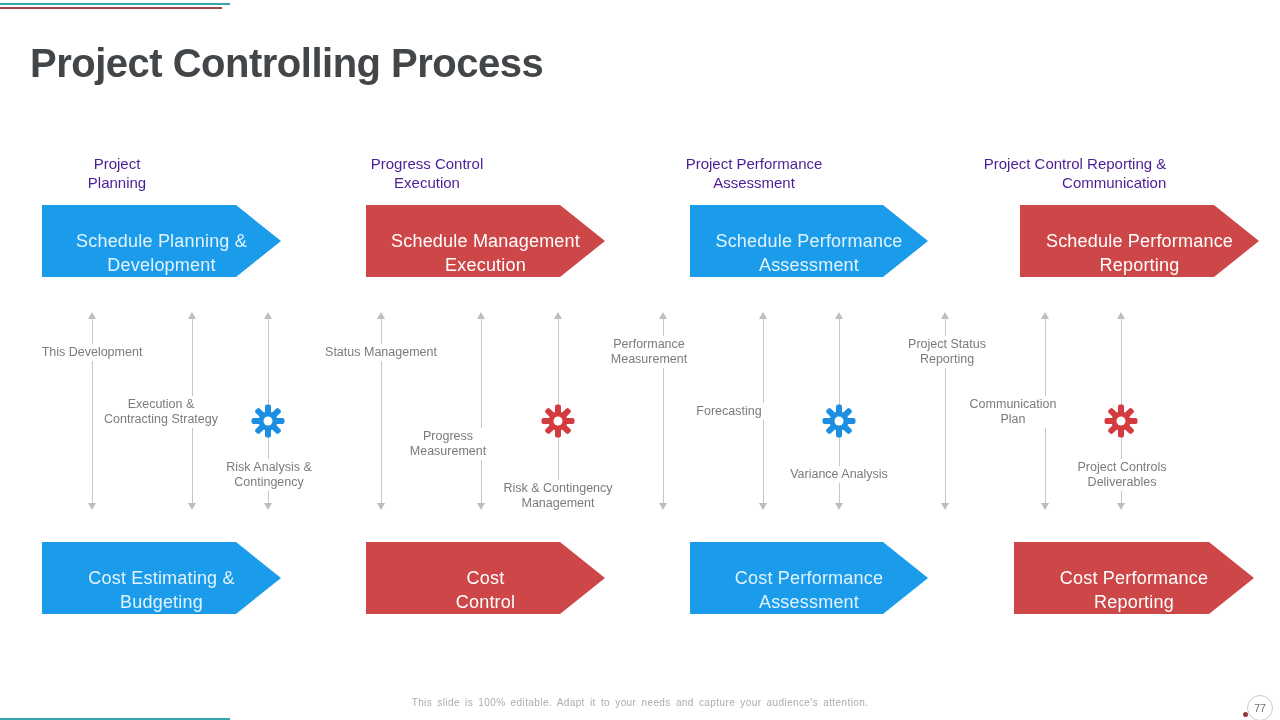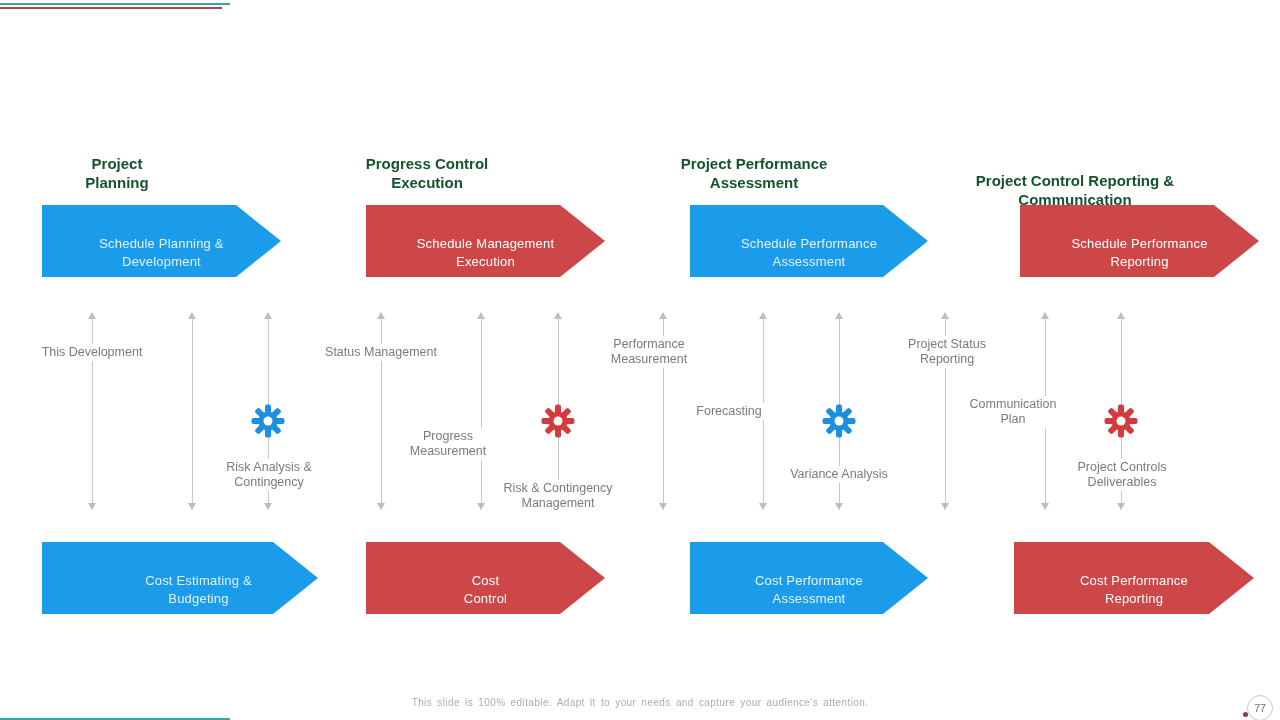--- a/index.html
+++ b/index.html
@@ -7,27 +7,27 @@
   .slide{position:relative;width:1280px;height:720px;background:#ffffff;overflow:hidden;}
 
   .accent-line{position:absolute;left:0;}
   .accent-teal-top{top:3px;width:230px;height:2px;background:#35A4AB;}
   .accent-maroon-top{top:7px;width:222px;height:2px;background:#A4464B;}
   .accent-teal-bottom{bottom:0;width:230px;height:2px;background:#35A4AB;}
 
   .title{position:absolute;left:30px;top:14px;font-size:40px;font-weight:700;color:#434649;letter-spacing:-0.5px;}
 
   .col-header{position:absolute;transform:translateX(-50%);width:max-content;text-align:center;
-    font-size:15px;font-weight:700;color:#14532d;line-height:1.25;white-space:pre-line;}
+    font-size:15px;font-weight:400;color:#4c1d95;line-height:1.25;white-space:pre-line;}
 
   .banner{position:absolute;height:72px;display:flex;align-items:center;justify-content:center;
     clip-path:polygon(0 0, calc(100% - 45px) 0, 100% 50%, calc(100% - 45px) 100%, 0 100%);}
   .banner-blue{background:#1B9CEB;}
   .banner-red{background:#CE4748;}
-  .banner-text{font-size:13px;line-height:1.35;text-align:center;white-space:pre-line;letter-spacing:0.2px;margin-top:24px;}
+  .banner-text{font-size:18px;line-height:1.35;text-align:center;white-space:pre-line;letter-spacing:0.2px;margin-top:24px;}
   .banner-blue .banner-text{color:#E2F3FE;}
   .banner-red .banner-text{color:#ffffff;}
 
   .varrow{position:absolute;top:312px;height:198px;width:10px;}
   .varrow .vline{position:absolute;left:4.5px;top:5px;bottom:5px;width:1px;background:#C6C6C6;}
   .varrow::before{content:"";position:absolute;top:0;left:1px;width:0;height:0;
     border-left:4px solid transparent;border-right:4px solid transparent;border-bottom:7px solid #BDBDBD;}
   .varrow::after{content:"";position:absolute;bottom:0;left:1px;width:0;height:0;
     border-left:4px solid transparent;border-right:4px solid transparent;border-top:7px solid #BDBDBD;}
 
@@ -48,28 +48,29 @@
   .badge-dot{position:absolute;left:1243px;top:712px;width:5px;height:5px;border-radius:50%;background:#93383C;z-index:6;}
 </style>
 </head>
 <body>
 
 <div class="slide">
 
   <div class="accent-line accent-teal-top"></div>
   <div class="accent-line accent-maroon-top"></div>
 
+  <h1 class="title">Project Controlling Process</h1>
 
   <div class="col-header" style="left:117px;top:155px;">Project
 Planning</div>
   <div class="col-header" style="left:427px;top:155px;">Progress Control
 Execution</div>
   <div class="col-header" style="left:754px;top:155px;">Project Performance
 Assessment</div>
-  <div class="col-header" style="left:1075px;top:172px;">Project Control Reporting &amp;
+  <div class="col-header" style="left:1075px;top:155px;text-align:right;">Project Control Reporting &amp;
 Communication</div>
 
   <div class="banner banner-blue" style="left:42px;top:205px;width:239px;">
     <span class="banner-text">Schedule Planning &amp;
 Development</span>
   </div>
   <div class="banner banner-red" style="left:366px;top:205px;width:239px;">
     <span class="banner-text">Schedule Management
 Execution</span>
   </div>
@@ -116,20 +117,22 @@
       <i class="vline"></i>
     </div>
   <div class="varrow" style="left:1040px;">
       <i class="vline"></i>
     </div>
   <div class="varrow" style="left:1116px;">
       <i class="vline"></i>
     </div>
 
   <div class="mid-label" style="left:92px;top:344px;">This Development</div>
+  <div class="mid-label" style="left:161px;top:396px;">Execution &amp;
+Contracting Strategy</div>
   <div class="mid-label" style="left:269px;top:459px;">Risk Analysis &amp;
 Contingency</div>
 
   <div class="mid-label" style="left:381px;top:344px;">Status Management</div>
   <div class="mid-label" style="left:448px;top:396px;margin-top:32px;">Progress
 Measurement</div>
   <div class="mid-label" style="left:558px;top:480px;">Risk &amp; Contingency
 Management</div>
 
   <div class="mid-label" style="left:649px;top:336px;">Performance
@@ -194,21 +197,21 @@
         <rect x="-3" y="-16.5" width="6" height="10" rx="2" transform="rotate(135)"></rect>
         <rect x="-3" y="-16.5" width="6" height="10" rx="2" transform="rotate(180)"></rect>
         <rect x="-3" y="-16.5" width="6" height="10" rx="2" transform="rotate(225)"></rect>
         <rect x="-3" y="-16.5" width="6" height="10" rx="2" transform="rotate(270)"></rect>
         <rect x="-3" y="-16.5" width="6" height="10" rx="2" transform="rotate(315)"></rect>
         <circle r="9.5"></circle>
       </g>
     <circle class="hole" r="4.5"></circle>
   </svg>
 
-  <div class="banner banner-blue" style="left:42px;top:542px;width:239px;padding-left:37px;">
+  <div class="banner banner-blue" style="left:42px;top:542px;width:239px;">
     <span class="banner-text">Cost Estimating &amp;
 Budgeting</span>
   </div>
   <div class="banner banner-red" style="left:366px;top:542px;width:239px;">
     <span class="banner-text">Cost
 Control</span>
   </div>
   <div class="banner banner-blue" style="left:690px;top:542px;width:238px;">
     <span class="banner-text">Cost Performance
 Assessment</span>

